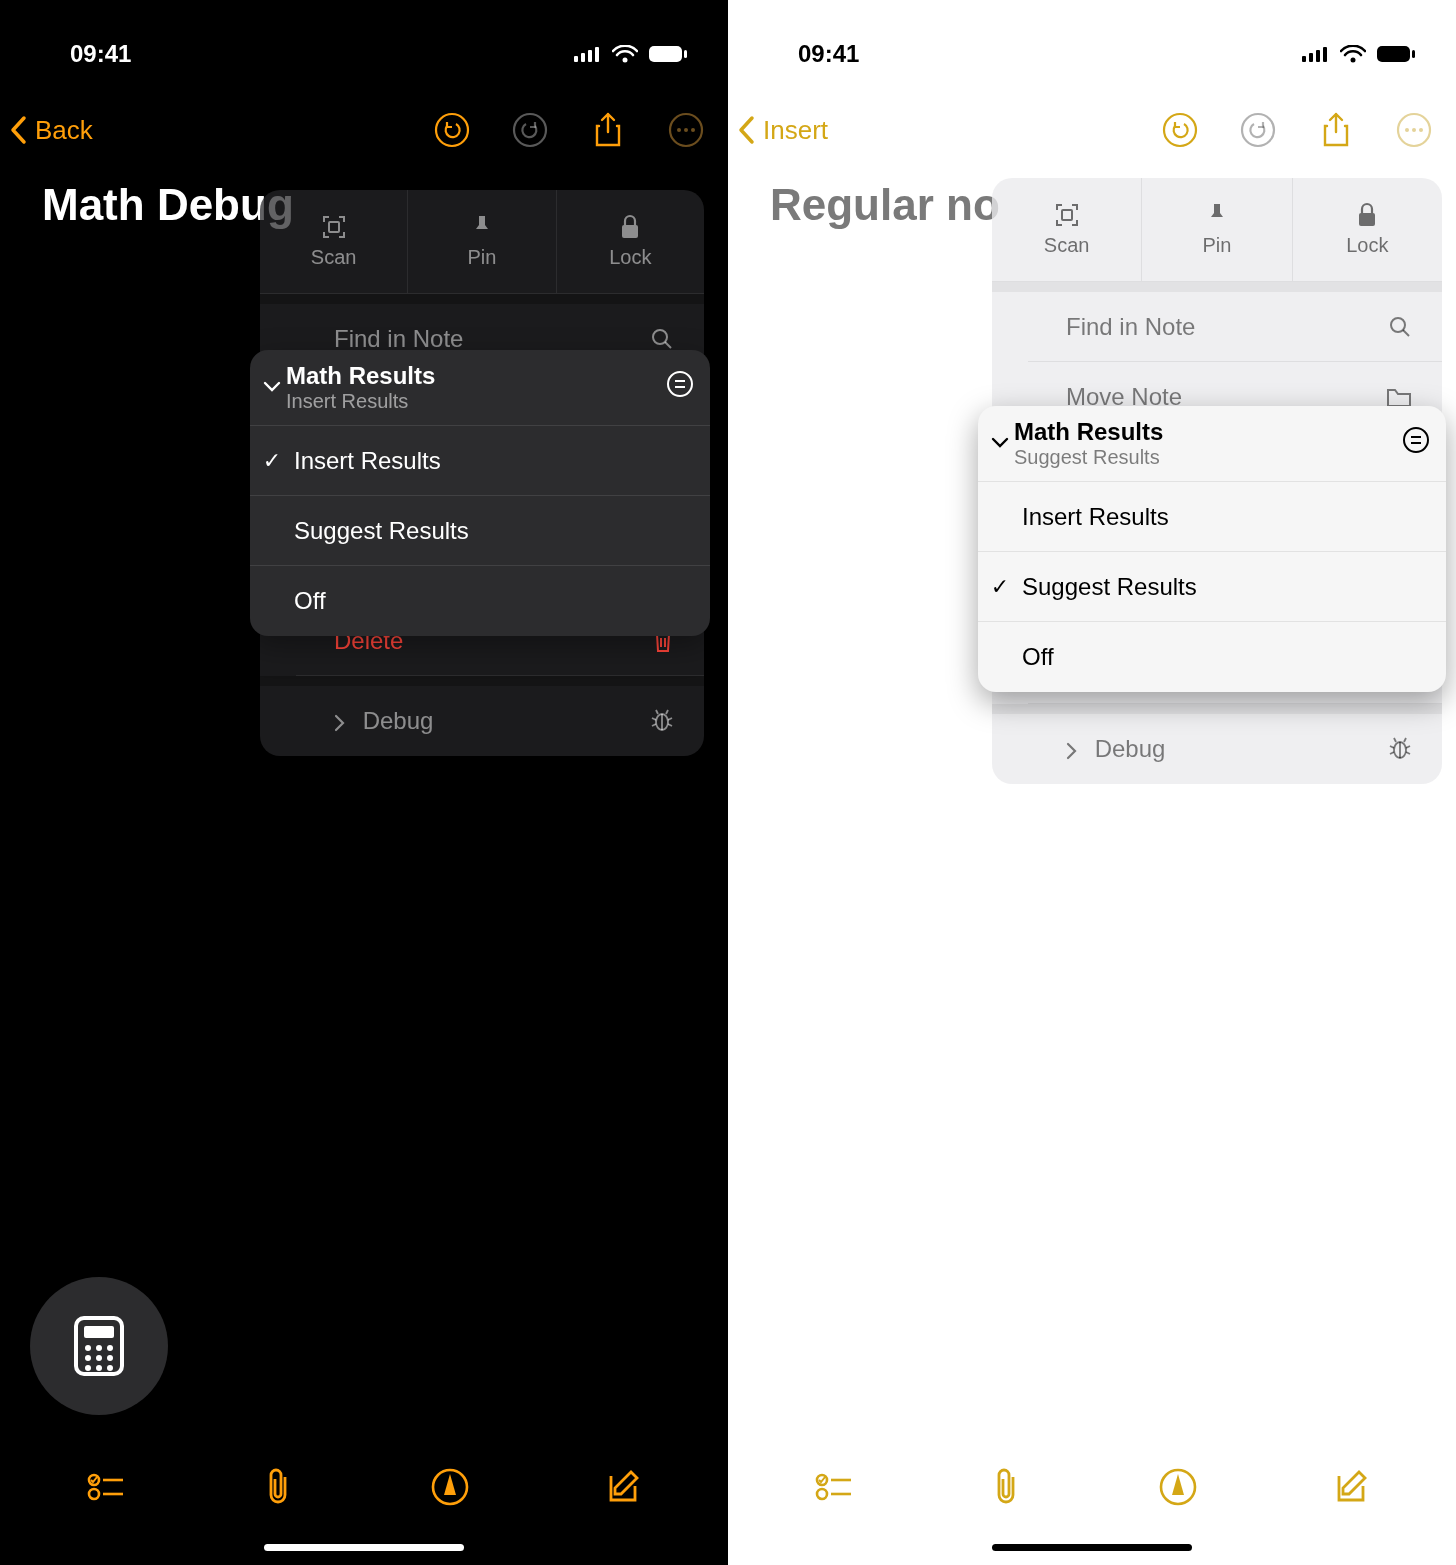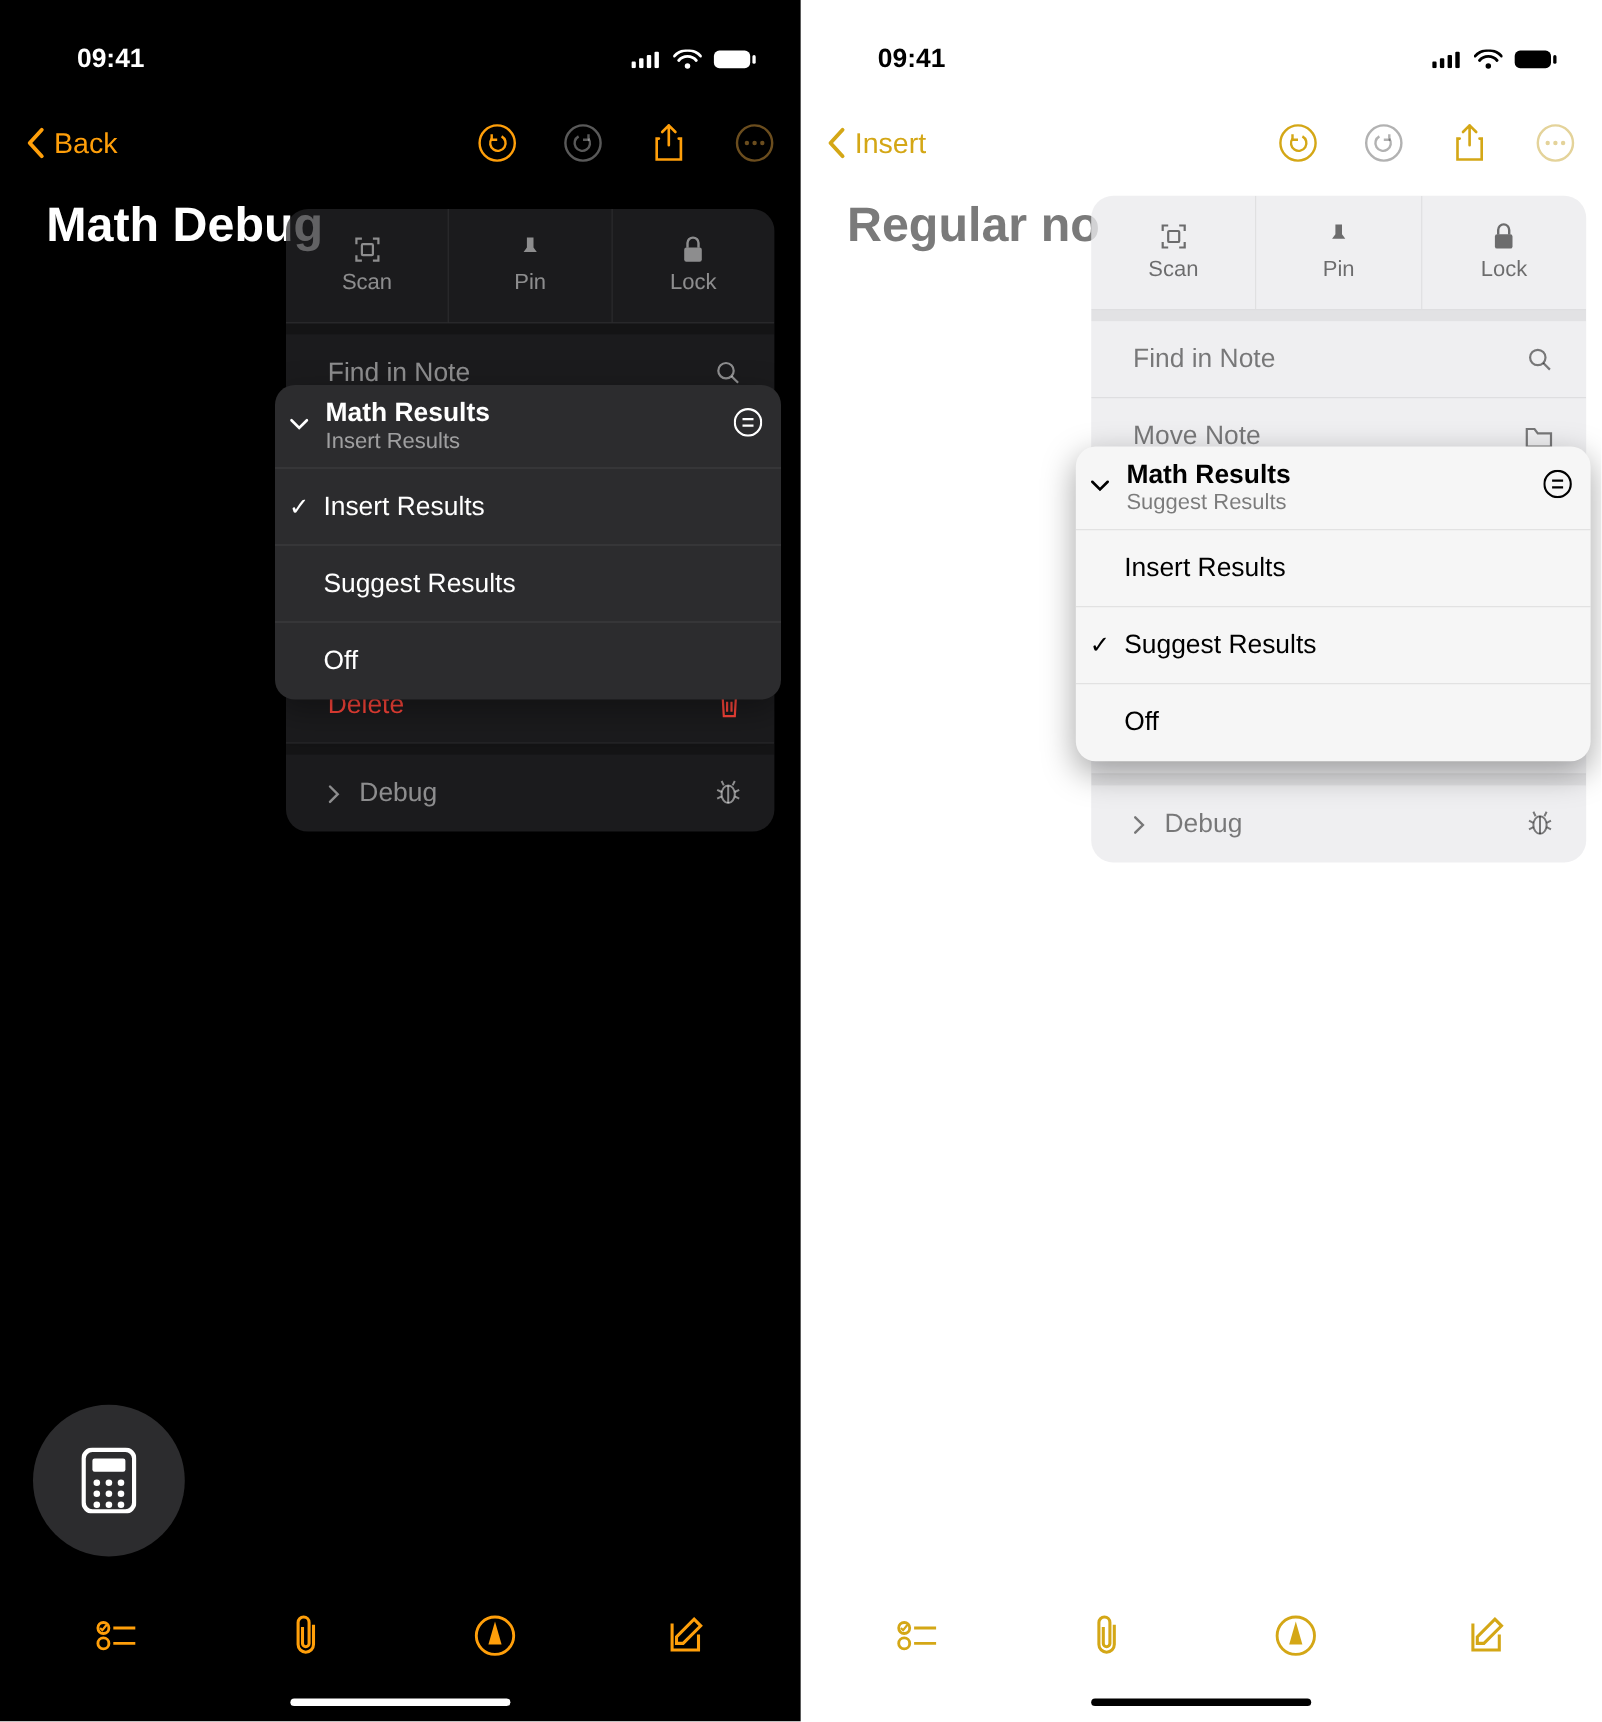--- a/index.html
+++ b/index.html
@@ -8,52 +8,52 @@
   .pane { width: 728px; height: 1565px; position: relative; overflow: hidden; }
   .dark { background: #000; color: #fff; }
   .light { background: #fff; color: #000; }
 
   
   .status-bar { display: flex; justify-content: space-between; align-items: center; padding: 28px 40px 0 70px; height: 80px; font-size: 24px; font-weight: 600; }
   .status-right { display: flex; align-items: center; gap: 10px; }
   .status-right svg { display: block; }
 
   
-  .nav-bar { display: flex; justify-content: space-between; align-items: center; padding: 30px 22px 20px 23px; }
+  .nav-bar { display: flex; justify-content: space-between; align-items: center; padding: 30px 22px 20px 9px; }
   .back-group { display: flex; align-items: center; gap: 6px; font-size: 26px; }
   .nav-icons { display: flex; align-items: center; gap: 38px; }
   .nav-icons .ico { width: 40px; height: 40px; display: flex; align-items: center; justify-content: center; }
 
   
   .note-title { padding: 10px 0 0 42px; font-size: 44px; font-weight: 700; }
 
   
   .popover { position: absolute; border-radius: 20px; overflow: hidden; }
   .dark .popover-bg { background: rgba(38,38,40,0.72); }
   .light .popover-bg { background: rgba(235,235,237,0.78); }
-  .popover-row { display: flex; align-items: center; justify-content: space-between; height: 70px; padding: 0 30px 0 38px; font-size: 24px; }
+  .popover-row { display: flex; align-items: center; justify-content: space-between; height: 70px; padding: 0 30px 0 38px; font-size: 24px; margin-left: 36px; }
   .dark .popover-sep { border-bottom: 1px solid rgba(255,255,255,0.08); }
   .light .popover-sep { border-bottom: 1px solid rgba(0,0,0,0.07); }
   .dark .popover-row { color: rgba(255,255,255,0.5); }
   .light .popover-row { color: rgba(0,0,0,0.5); }
   .popover-row.red { color: #ff453a; }
   .light .popover-row.red { color: #ff3b30; }
 
   
   .top-actions { display: flex; height: 104px; }
   .top-action { flex: 1; display: flex; flex-direction: column; align-items: center; justify-content: center; gap: 6px; font-size: 20px; }
   .dark .top-action { border-right: 1px solid rgba(255,255,255,0.08); color: rgba(255,255,255,0.5); }
   .light .top-action { border-right: 1px solid rgba(0,0,0,0.07); color: rgba(0,0,0,0.55); }
   .top-action:last-child { border-right: none; }
 
   
   .submenu { position: absolute; border-radius: 18px; overflow: hidden; box-shadow: 0 10px 30px rgba(0,0,0,0.35); }
   .dark .submenu { background: #2c2c2e; }
   .light .submenu { background: #f6f6f6; }
-  .sub-header { display: flex; align-items: center; height: 76px; gap: 10px; }
+  .sub-header { display: flex; align-items: center; height: 76px; }
   .sub-header .chev { width: 36px; text-align: center; padding-left: 8px; }
   .sub-header .titles { flex: 1; }
   .sub-header .title { font-size: 24px; font-weight: 600; }
   .dark .sub-header .title { color: #fff; }
   .light .sub-header .title { color: #000; }
   .sub-header .subtitle { font-size: 20px; }
   .dark .sub-header .subtitle { color: rgba(255,255,255,0.55); }
   .light .sub-header .subtitle { color: rgba(0,0,0,0.5); }
   .sub-header .badge { width: 60px; text-align: center; font-size: 26px; }
   .sub-row { display: flex; align-items: center; height: 70px; }

